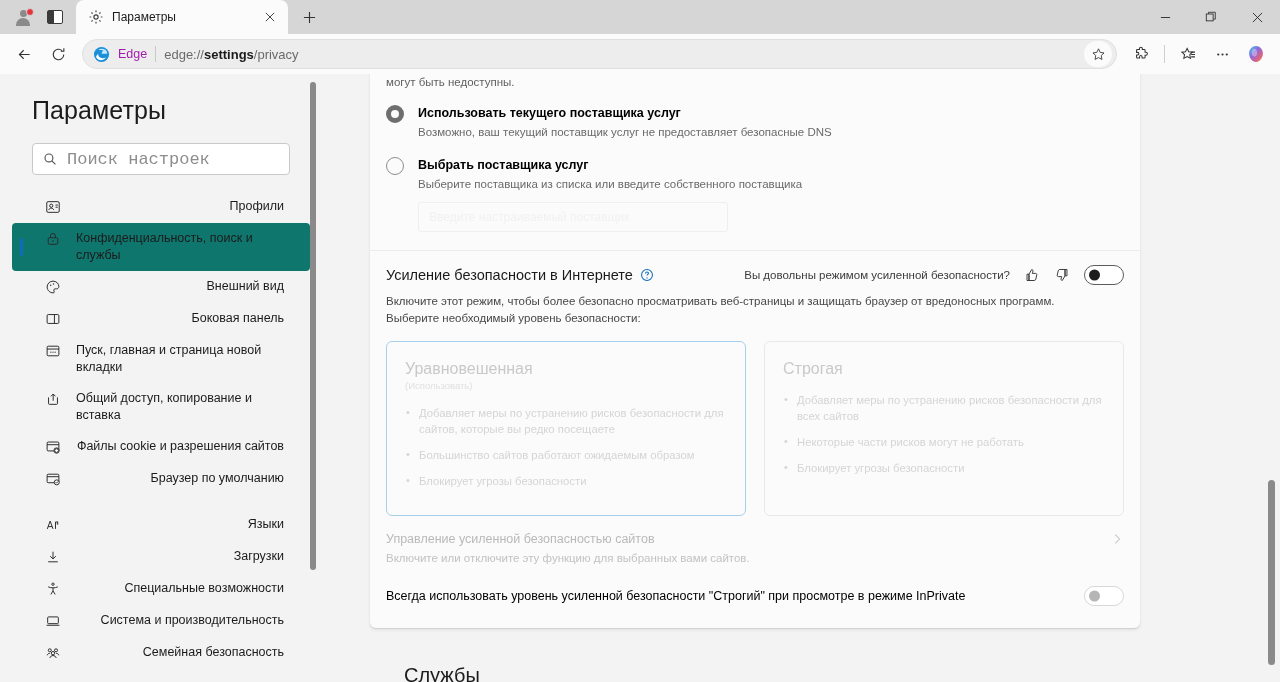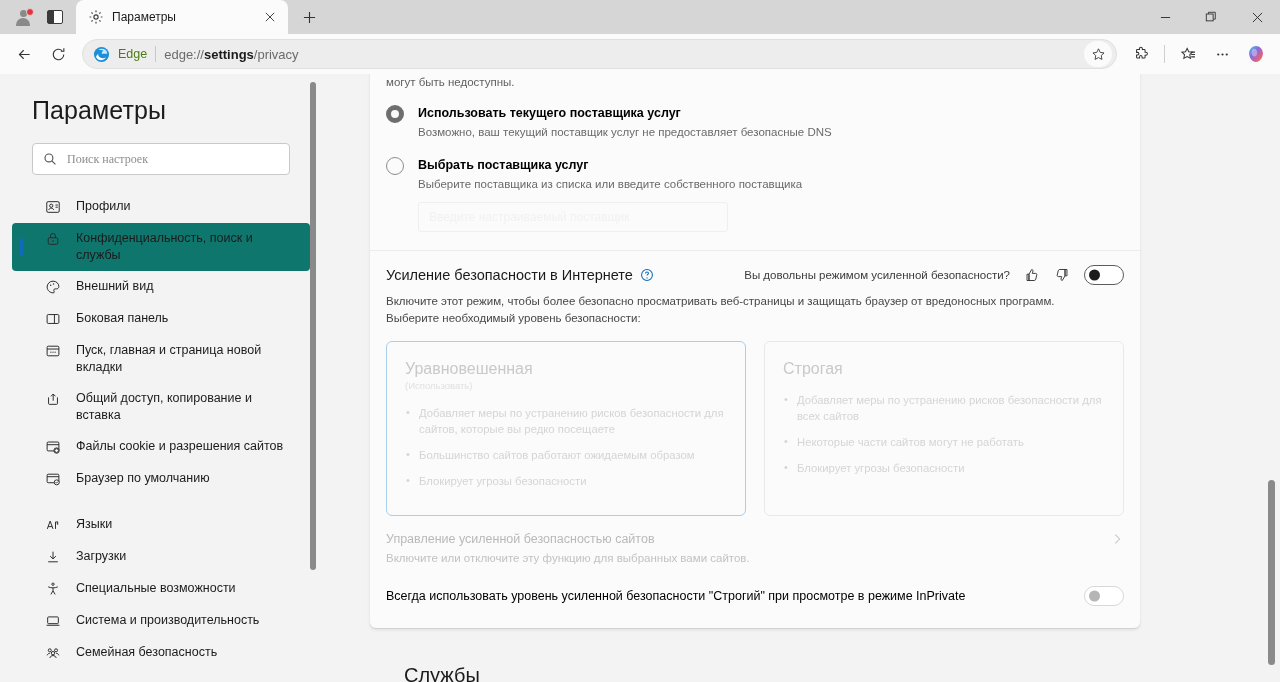--- a/index.html
+++ b/index.html
@@ -73,21 +73,21 @@
     width: 32px; height: 32px; border-radius: 5px;
     display: flex; align-items: center; justify-content: center; color: #333; flex: none;
   }
 
   .omnibox {
     flex: 1; height: 30px; margin: 0 6px; background: #ededed;
     border: 1px solid #e0e0e0; border-radius: 15px;
     display: flex; align-items: center; padding: 0 4px 0 10px; gap: 8px;
   }
   .edge-logo { width: 17px; height: 17px; flex: none; }
-  .edge-label { font-size: 12.5px; color: #4d7c0f; }
+  .edge-label { font-size: 12.5px; color: #a21caf; }
   .omni-sep { width: 1px; height: 16px; background: #c8c8c8; }
   .omni-url { flex: 1; font-size: 13px; color: #6b6b6b; white-space: nowrap; overflow: hidden; }
   .omni-url b { color: #1b1b1b; font-weight: 600; }
   .omni-star {
     width: 28px; height: 26px; border-radius: 13px; display: flex;
     align-items: center; justify-content: center; color: #3b3b3b; flex: none;
     background: #fbfbfb;
   }
   .tb-divider { width: 1px; height: 18px; background: #cfcfcf; margin: 0 5px; }
 
@@ -110,29 +110,29 @@
     padding: 22px 0 18px 32px; letter-spacing: .1px;
   }
   .search-wrap { padding: 0 30px 0 32px; }
   .search-box {
     height: 32px; background: #fff; border: 1px solid #c9c9c9; border-radius: 4px;
     display: flex; align-items: center; gap: 10px; padding: 0 10px;
   }
   .search-icon { color: #555; flex: none; display: flex; }
   .search-input {
     border: 0; outline: 0; background: transparent; flex: 1;
-    font-family: Liberation Serif, serif; font-size: 12px; color: #1b1b1b;
+    font-family: Liberation Mono, monospace; font-size: 17px; color: #1b1b1b;
   }
   .search-input::placeholder { color: #8d8d8d; }
 
   .navlist { margin-top: 16px; }
   .nav-item {
     display: flex; align-items: flex-start; gap: 14px;
     padding: 7px 26px 7px 32px; margin: 0 10px 0 12px; border-radius: 4px;
-    position: relative; min-height: 32px;
+    position: relative; min-height: 32px; justify-content: space-between;
   }
   .nav-item .nav-ico { width: 18px; flex: none; color: #2b2b2b; display:flex; align-items:center; justify-content:center; padding-top:1px;}
   .nav-item .nav-label { font-size: 12.5px; color: #1b1b1b; line-height: 17px; }
   .nav-item.selected { background: #0f766e; }
   .nav-item.selected::before {
     content: ""; position: absolute; left: 8px; top: 50%; transform: translateY(-50%);
     width: 3px; height: 18px; background: #0f6cbd; border-radius: 2px;
   }
   .nav-gap { height: 14px; }
 
@@ -597,21 +597,21 @@
               <li>Добавляет меры по устранению рисков безопасности для сайтов, которые вы редко посещаете</li>
               <li>Большинство сайтов работают ожидаемым образом</li>
               <li>Блокирует угрозы безопасности</li>
             </ul>
           </div>
           <div class="level-card">
             <div class="level-title">Строгая</div>
             <div class="level-sub"></div>
             <ul class="level-list">
               <li>Добавляет меры по устранению рисков безопасности для всех сайтов</li>
-              <li>Некоторые части сайтов могут не работать</li>
+              <li>Некоторые части рисков могут не работать</li>
               <li>Блокирует угрозы безопасности</li>
             </ul>
           </div>
         </div>
 
         <div class="manage-row">
           <span class="manage-title">Управление усиленной безопасностью сайтов</span>
           <span class="chev">
             <svg viewBox="0 0 16 16" width="14" height="14" fill="none" stroke="currentColor" stroke-width="1.2">
                 <path d="M6 3l5 5-5 5"></path>

